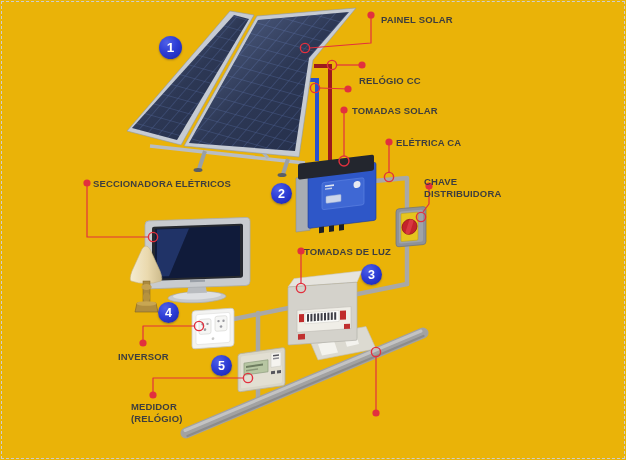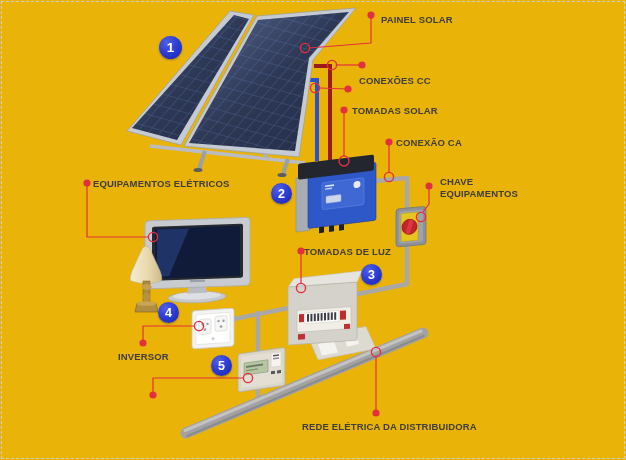--- a/index.html
+++ b/index.html
@@ -211,30 +211,33 @@
       <circle cx="421" cy="217" r="4.6"></circle>
       <circle cx="153" cy="237" r="4.6"></circle>
       <circle cx="301" cy="288" r="4.6"></circle>
       <circle cx="199" cy="326" r="4.6"></circle>
       <circle cx="248" cy="378" r="4.6"></circle>
       <circle cx="376" cy="352" r="4.6"></circle>
     </g>
   </svg>
 
   <div class="lbl" style="left:381px;top:14px">PAINEL SOLAR</div>
-  <div class="lbl" style="left:359px;top:75px">CONEXÕES CC</div>
+  <div class="lbl" style="left:359px;top:75px">RELÓGIO CC</div>
   <div class="lbl" style="left:352px;top:105px">TOMADAS SOLAR</div>
-  <div class="lbl" style="left:396px;top:137px">CONEXÃO CA</div>
-  <div class="lbl" style="left:440px;top:176px">
+  <div class="lbl" style="left:396px;top:137px">ELÉTRICA CA</div>
+  <div class="lbl" style="left:424px;top:176px">
     <div>CHAVE</div>
-    <div>EQUIPAMENTOS</div>
+    <div>DISTRIBUIDORA</div>
   </div>
-  <div class="lbl" style="left:93px;top:178px">EQUIPAMENTOS ELÉTRICOS</div>
+  <div class="lbl" style="left:93px;top:178px">SECCIONADORA ELÉTRICOS</div>
   <div class="lbl" style="left:304px;top:246px">TOMADAS DE LUZ</div>
   <div class="lbl" style="left:118px;top:351px">INVERSOR</div>
-  <div class="lbl" style="left:302px;top:421px">REDE ELÉTRICA DA DISTRIBUIDORA</div>
+  <div class="lbl" style="left:131px;top:401px">
+    <div>MEDIDOR</div>
+    <div>(RELÓGIO)</div>
+  </div>
 
   <div class="badge badge-lg" style="left:159px;top:36px">1</div>
   <div class="badge" style="left:271px;top:183px">2</div>
   <div class="badge" style="left:361px;top:264px">3</div>
   <div class="badge" style="left:158px;top:302px">4</div>
   <div class="badge" style="left:211px;top:355px">5</div>
 </div>
 
 </body></html>

